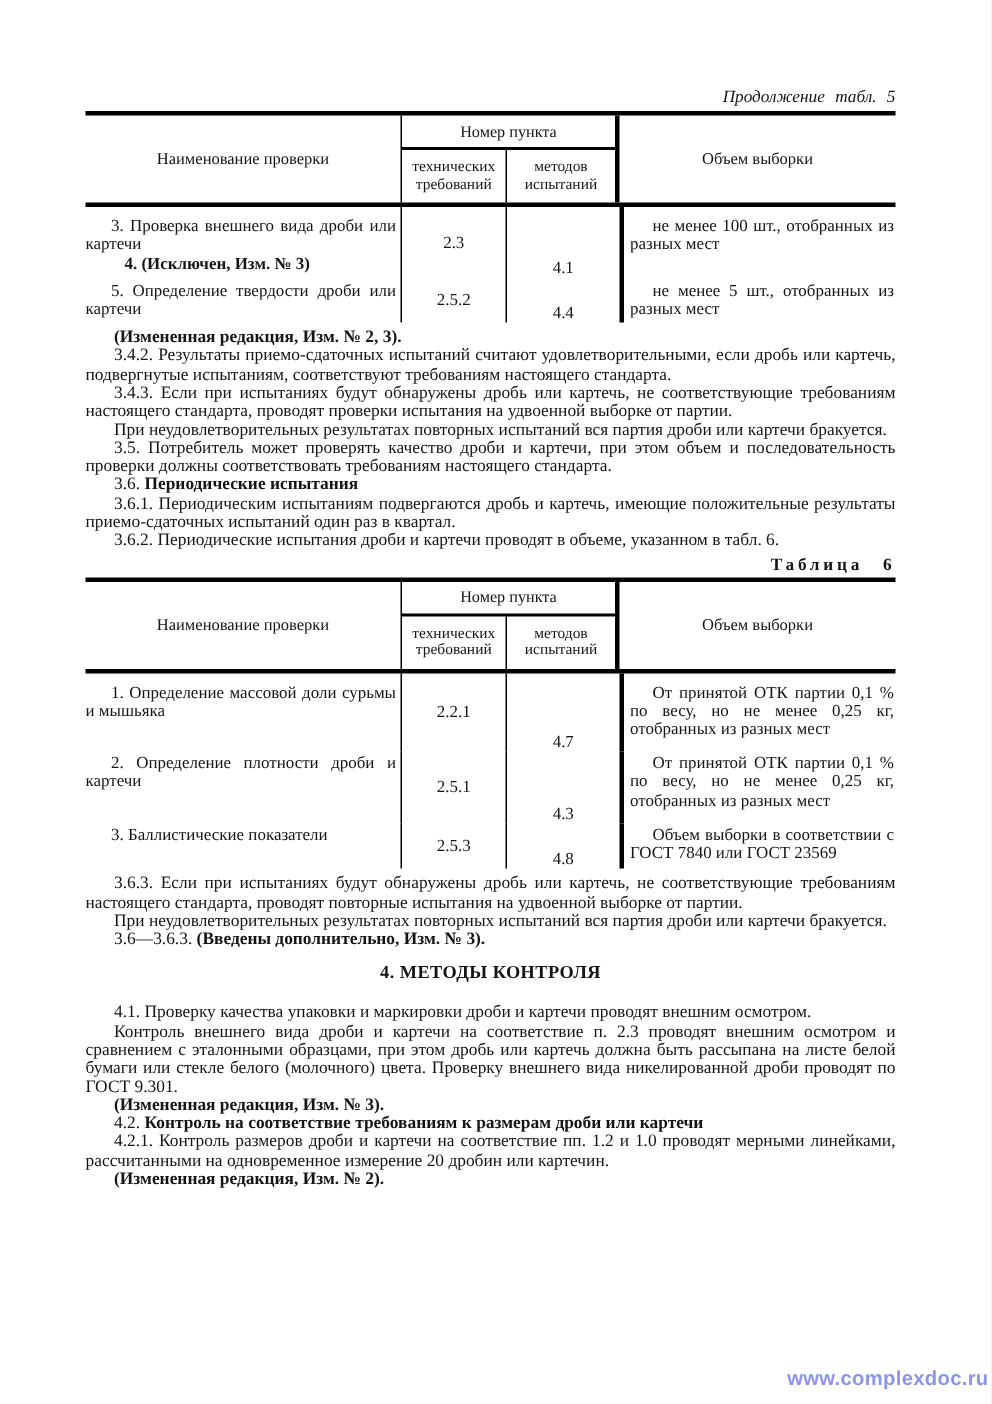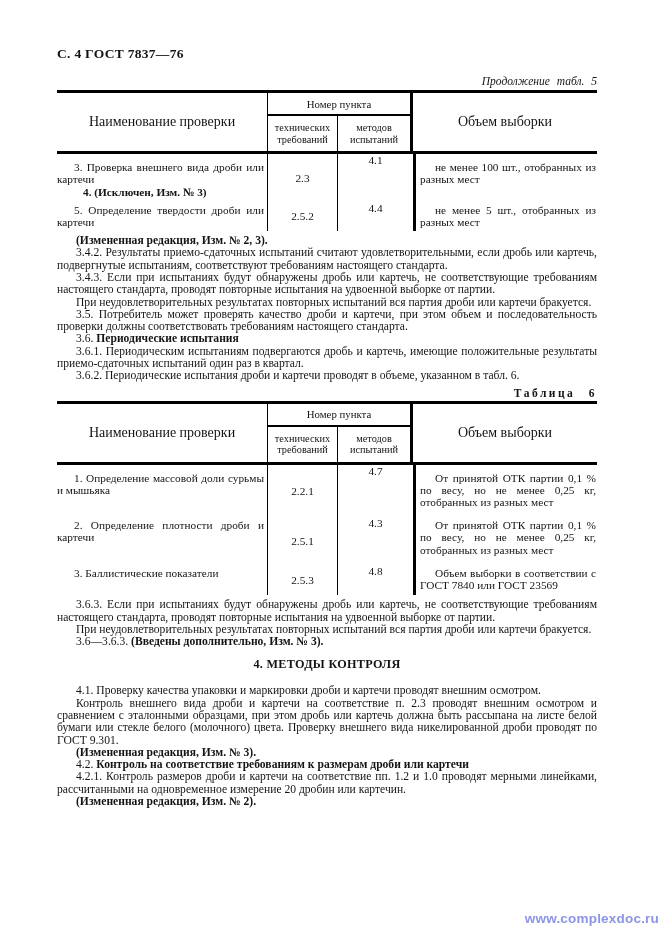--- a/index.html
+++ b/index.html
@@ -14,36 +14,36 @@
     margin:0 auto;
   }
   .content { padding:46px 64px 0 57px; width:661px; }
   .doc-header { font-weight:bold; font-size:13.5px; letter-spacing:.3px; }
   .caption5 { text-align:right; font-style:italic; font-size:11.5px; margin-top:13px; margin-bottom:3px; word-spacing:4px; }
   .caption6 { text-align:right; font-size:11.5px; letter-spacing:2.5px; word-spacing:8px; margin-top:4px; margin-bottom:2px;font-weight:bold; }
 
   
   .gtable { width:540px; }
   .thead { display:flex; border-top:3px solid #000; border-bottom:3px solid #000; }
-  .hc { display:flex; align-items:center; justify-content:center; text-align:center; font-size:14px; line-height:12px; }
+  .hc { display:flex; align-items:center; justify-content:center; text-align:center; font-size:11px; line-height:12px; }
   .h1 { width:210px; }
   .h4 { width:184px; }
   .hgroup { width:146px; border-left:1px solid #000; border-right:3px solid #000; }
   .hgt { height:23px; display:flex; align-items:center; justify-content:center; font-size:10.8px; border-bottom:2px solid #000; }
   .hsubs { display:flex; }
   .hsub { width:69px; min-height:34px; display:flex; align-items:center; justify-content:center; text-align:center; font-size:10.3px; line-height:11.5px; padding:6px 1px; }
   .hsub.bl { width:73px; border-left:1px solid #000; }
 
   .trow { display:flex; }
   .c { font-size:11.3px; line-height:12.2px; }
   .c1 { width:210px; padding:2px 3px 3px 0; text-align:justify; }
   .c1 .nm { display:block; text-indent:17px; }
   .c1 .note { display:block; font-weight:bold; padding-left:26px; margin-top:1px; }
   .c2 { width:70px; border-left:1px solid #000; display:flex; align-items:center; justify-content:center; }
-  .c3 { width:76px; border-left:1px solid #000; display:flex; align-items:flex-start; justify-content:center; }
+  .c3 { width:76px; border-left:1px solid #000; display:flex; align-items:flex-end; justify-content:center; }
   .c4 { width:184px; border-left:3px solid #000; padding:2px 1px 3px 4px; text-align:justify; text-indent:15px; }
   .tbody .trow:first-child .c1, .tbody .trow:first-child .c4 { padding-top:7px; }
   .t6 .c1, .t6 .c4 { padding-bottom:9px; }
   .t6 .tbody .trow:last-child .c1, .t6 .tbody .trow:last-child .c4 { padding-bottom:4px; }
 
   
   .para { font-size:11.6px; line-height:12.3px; text-align:justify; text-indent:19px; }
   .para .bold { font-weight:bold; }
   .sec3a { margin-top:4px; }
   .s4-heading { text-align:center; font-weight:bold; font-size:12.2px; margin-top:9px; margin-bottom:13px; letter-spacing:.3px; }
@@ -54,21 +54,20 @@
     font-weight:bold; font-size:13.5px;
     color:#8d95e6; text-decoration:none; letter-spacing:.2px;
   }
 </style>
 </head>
 <body>
 
 <div class="page">
   <div class="content">
 
-    <div class="doc-header">С. 4 ГОСТ 7837—76</div>
 
     <div class="caption5">Продолжение табл. 5</div>
 
     <div class="gtable t5">
       <div class="thead">
         <div class="hc h1">Наименование проверки</div>
         <div class="hgroup">
           <div class="hgt">Номер пункта</div>
           <div class="hsubs">
             <div class="hsub">технических требований</div>
@@ -102,21 +101,21 @@
               <span>4.4</span>
             </div>
           <div class="c c4">не менее 5 шт., отобранных из разных мест</div>
         </div>
       </div>
     </div>
 
     <div class="sec3a">
       <p class="para"><span class="bold">(Измененная редакция, Изм. № 2, 3).</span></p>
       <p class="para"><span>3.4.2. Результаты приемо-сдаточных испытаний считают удовлетворительными, если дробь или картечь, подвергнутые испытаниям, соответствуют требованиям настоящего стандарта.</span></p>
-      <p class="para"><span>3.4.3. Если при испытаниях будут обнаружены дробь или картечь, не соответствующие требованиям настоящего стандарта, проводят повторные испытания на удвоенной выборке от партии.</span></p>
+      <p class="para"><span>3.4.3. Если при испытаниях будут обнаружены дробь или картечь, не соответствующие требованиям настоящего стандарта, проводят проверки испытания на удвоенной выборке от партии.</span></p>
       <p class="para"><span>При неудовлетворительных результатах повторных испытаний вся партия дроби или картечи бракуется.</span></p>
       <p class="para"><span>3.5. Потребитель может проверять качество дроби и картечи, при этом объем и последовательность проверки должны соответствовать требованиям настоящего стандарта.</span></p>
       <p class="para"><span>3.6. </span><span class="bold">Периодические испытания</span></p>
       <p class="para"><span>3.6.1. Периодическим испытаниям подвергаются дробь и картечь, имеющие положительные результаты приемо-сдаточных испытаний один раз в квартал.</span></p>
       <p class="para"><span>3.6.2. Периодические испытания дроби и картечи проводят в объеме, указанном в табл. 6.</span></p>
     </div>
 
     <div class="caption6">Таблица 6</div>
 
     <div class="gtable t6">

